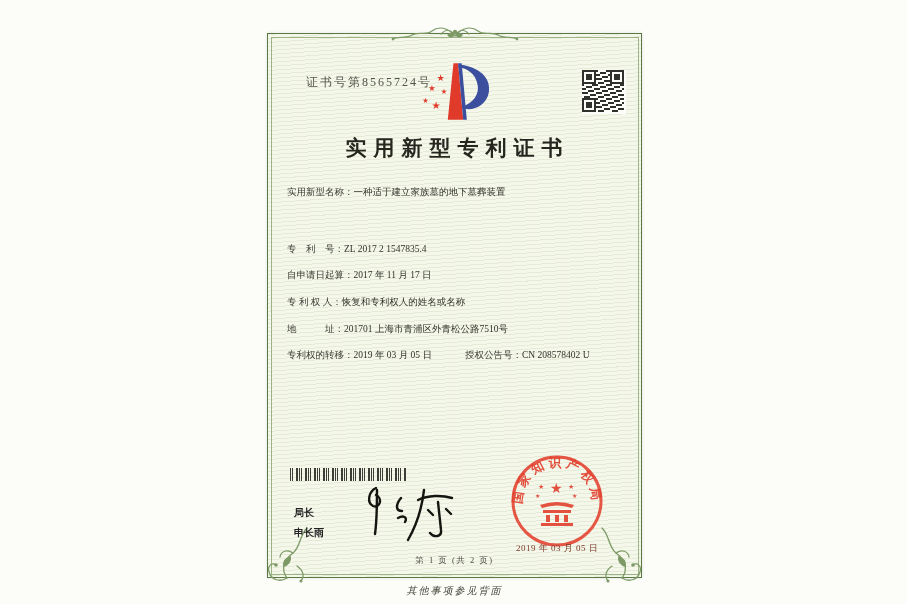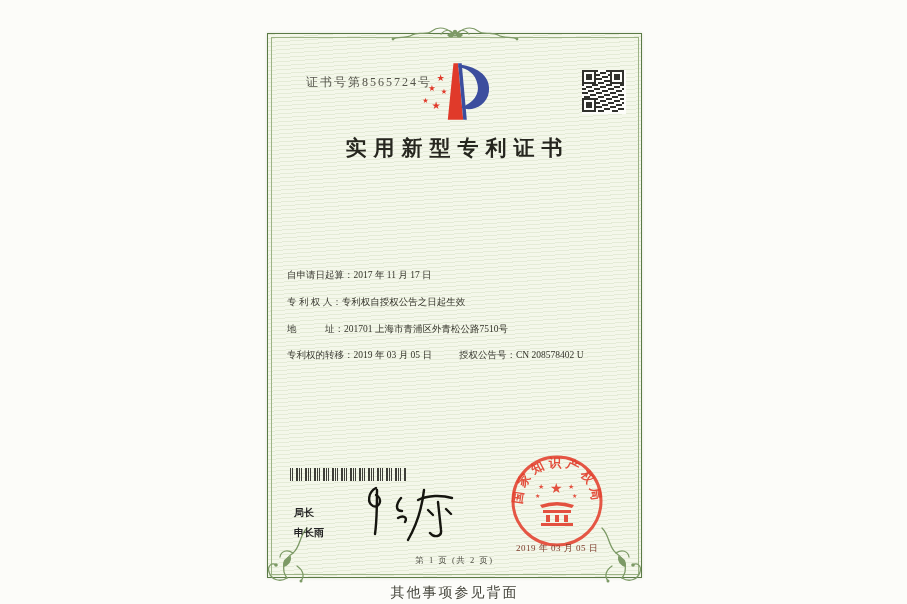--- a/index.html
+++ b/index.html
@@ -15,43 +15,43 @@
   .cert-no{position:absolute;left:38px;top:40px;font-size:12px;letter-spacing:2px;color:#54544a;}
   .logo{position:absolute;left:50%;top:26px;transform:translateX(-50%);width:78px;height:68px;}
   .qr{position:absolute;right:15px;top:36px;width:44px;height:44px;background:#fdfdfa;}
   .qr i{position:absolute;width:2px;height:2px;background:#30302c;}
   .title{position:absolute;left:0;width:100%;top:100px;text-align:center;font-size:21px;font-weight:bold;
          letter-spacing:7px;margin-left:3px;color:#26261f;}
   
   .row{position:absolute;left:19px;right:8px;font-size:9.5px;color:#3b3b33;white-space:nowrap;}
   .row .lab{color:#3b3b33;}
   .row .val{color:#333329;}
-  .pair2{position:absolute;left:172px;top:0;text-align:center;}
+  .pair2{position:absolute;left:178px;top:0;text-align:center;}
   
   .paras{position:absolute;left:22px;top:330px;width:336px;font-size:9px;line-height:13.6px;
          color:#45453c;font-style:italic;text-align:justify;}
   .paras p{margin:0;text-indent:2em;}
   
   .wm{position:absolute;left:28px;top:228px;width:330px;height:96px;pointer-events:none;opacity:.68;
       mix-blend-mode:multiply;display:flex;align-items:center;}
   .wm-text{font-family:"Liberation Sans","DejaVu Sans",sans-serif;font-weight:bold;font-size:46px;
            color:#57b257;letter-spacing:6px;line-height:1;transform:scaleY(1.05);}
   
   .barcode{position:absolute;left:22px;top:434px;width:116px;height:13px;
     background:repeating-linear-gradient(90deg,#3e3e38 0 1px,rgba(0,0,0,0) 1px 2px,#3e3e38 2px 3px,rgba(0,0,0,0) 3px 6px,#3e3e38 6px 8px,rgba(0,0,0,0) 8px 9px);}
   .director{position:absolute;left:26px;top:469px;font-family:"Liberation Sans","DejaVu Sans",sans-serif;
             font-size:10px;font-weight:bold;color:#222;line-height:20px;}
   .sig{position:absolute;left:86px;top:448px;width:110px;height:66px;}
   .seal{position:absolute;left:241px;top:419px;width:96px;height:96px;}
   .seal-date{position:absolute;left:228px;top:508px;width:122px;text-align:center;font-size:9px;
              color:#7c3a28;letter-spacing:.5px;}
   .page-num{position:absolute;left:0;width:100%;top:521px;text-align:center;font-size:8.5px;
             letter-spacing:1.5px;color:#4e4e44;}
-  .back-note{position:absolute;left:267px;top:584px;width:375px;text-align:center;font-size:14px;
-             color:#45453c;letter-spacing:2px;}
+  .back-note{position:absolute;left:267px;top:584px;width:375px;text-align:center;font-size:10px;
+             color:#45453c;letter-spacing:2px;font-style:italic;}
   
   .orn{position:absolute;pointer-events:none;}
   .orn-top{left:50%;top:-11px;transform:translateX(-50%);}
   .orn-bl{left:-5px;bottom:-7px;}
   .orn-br{right:-5px;bottom:-7px;transform:scaleX(-1);}
 </style>
 </head>
 <body>
 
 <div id="canvas">
@@ -338,25 +338,31 @@
         <i style="left:16px;top:40px"></i>
         <i style="left:18px;top:40px"></i>
         <i style="left:20px;top:40px"></i>
         <i style="left:30px;top:40px"></i>
         <i style="left:32px;top:40px"></i>
         <i style="left:34px;top:40px"></i>
       </div>
 
     <div class="title">实用新型专利证书</div>
 
+    <div class="row" style="top:152px">
+      <span class="lab">实用新型名称：</span><span class="val">一种适于建立家族墓的地下墓葬装置</span>
+    </div>
+    <div class="row" style="top:209px">
+      <span class="lab">专　利　号：</span><span class="val">ZL 2017 2 1547835.4</span>
+    </div>
     <div class="row" style="top:235px">
       <span class="lab">自申请日起算：</span><span class="val">2017 年 11 月 17 日</span>
     </div>
     <div class="row" style="top:262px">
-      <span class="lab">专 利 权 人：</span><span class="val">专利权自授权公告之日起生效</span>
+      <span class="lab">专 利 权 人：</span><span class="val">恢复和专利权人的姓名或名称</span>
     </div>
     <div class="row" style="top:289px">
       <span class="lab">地　　　址：</span><span class="val">201701 上海市青浦区外青松公路7510号</span>
     </div>
     <div class="row" style="top:315px">
       <span class="lab">专利权的转移：</span><span class="val">2019 年 03 月 05 日</span>
       <span class="pair2">
         <span class="lab">授权公告号：</span><span class="val">CN 208578402 U</span>
       </span>
     </div>

